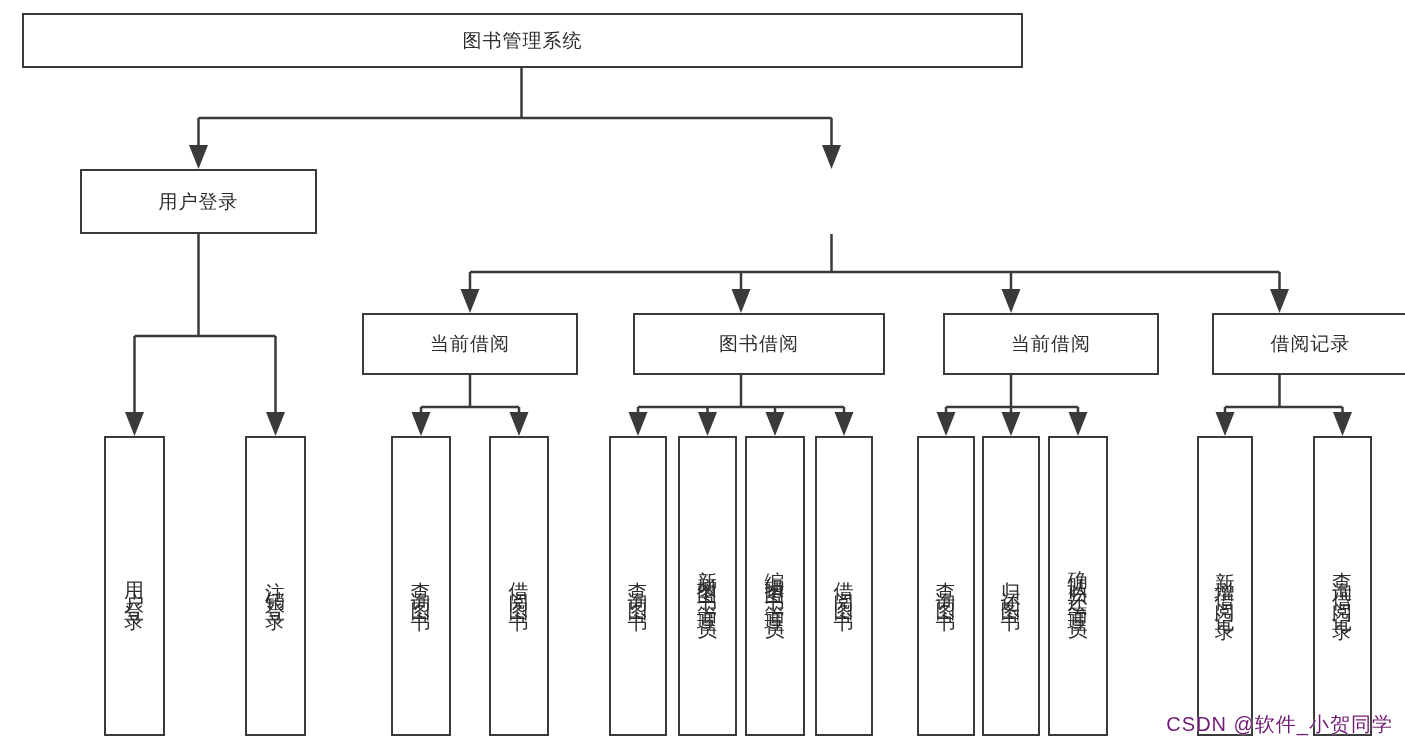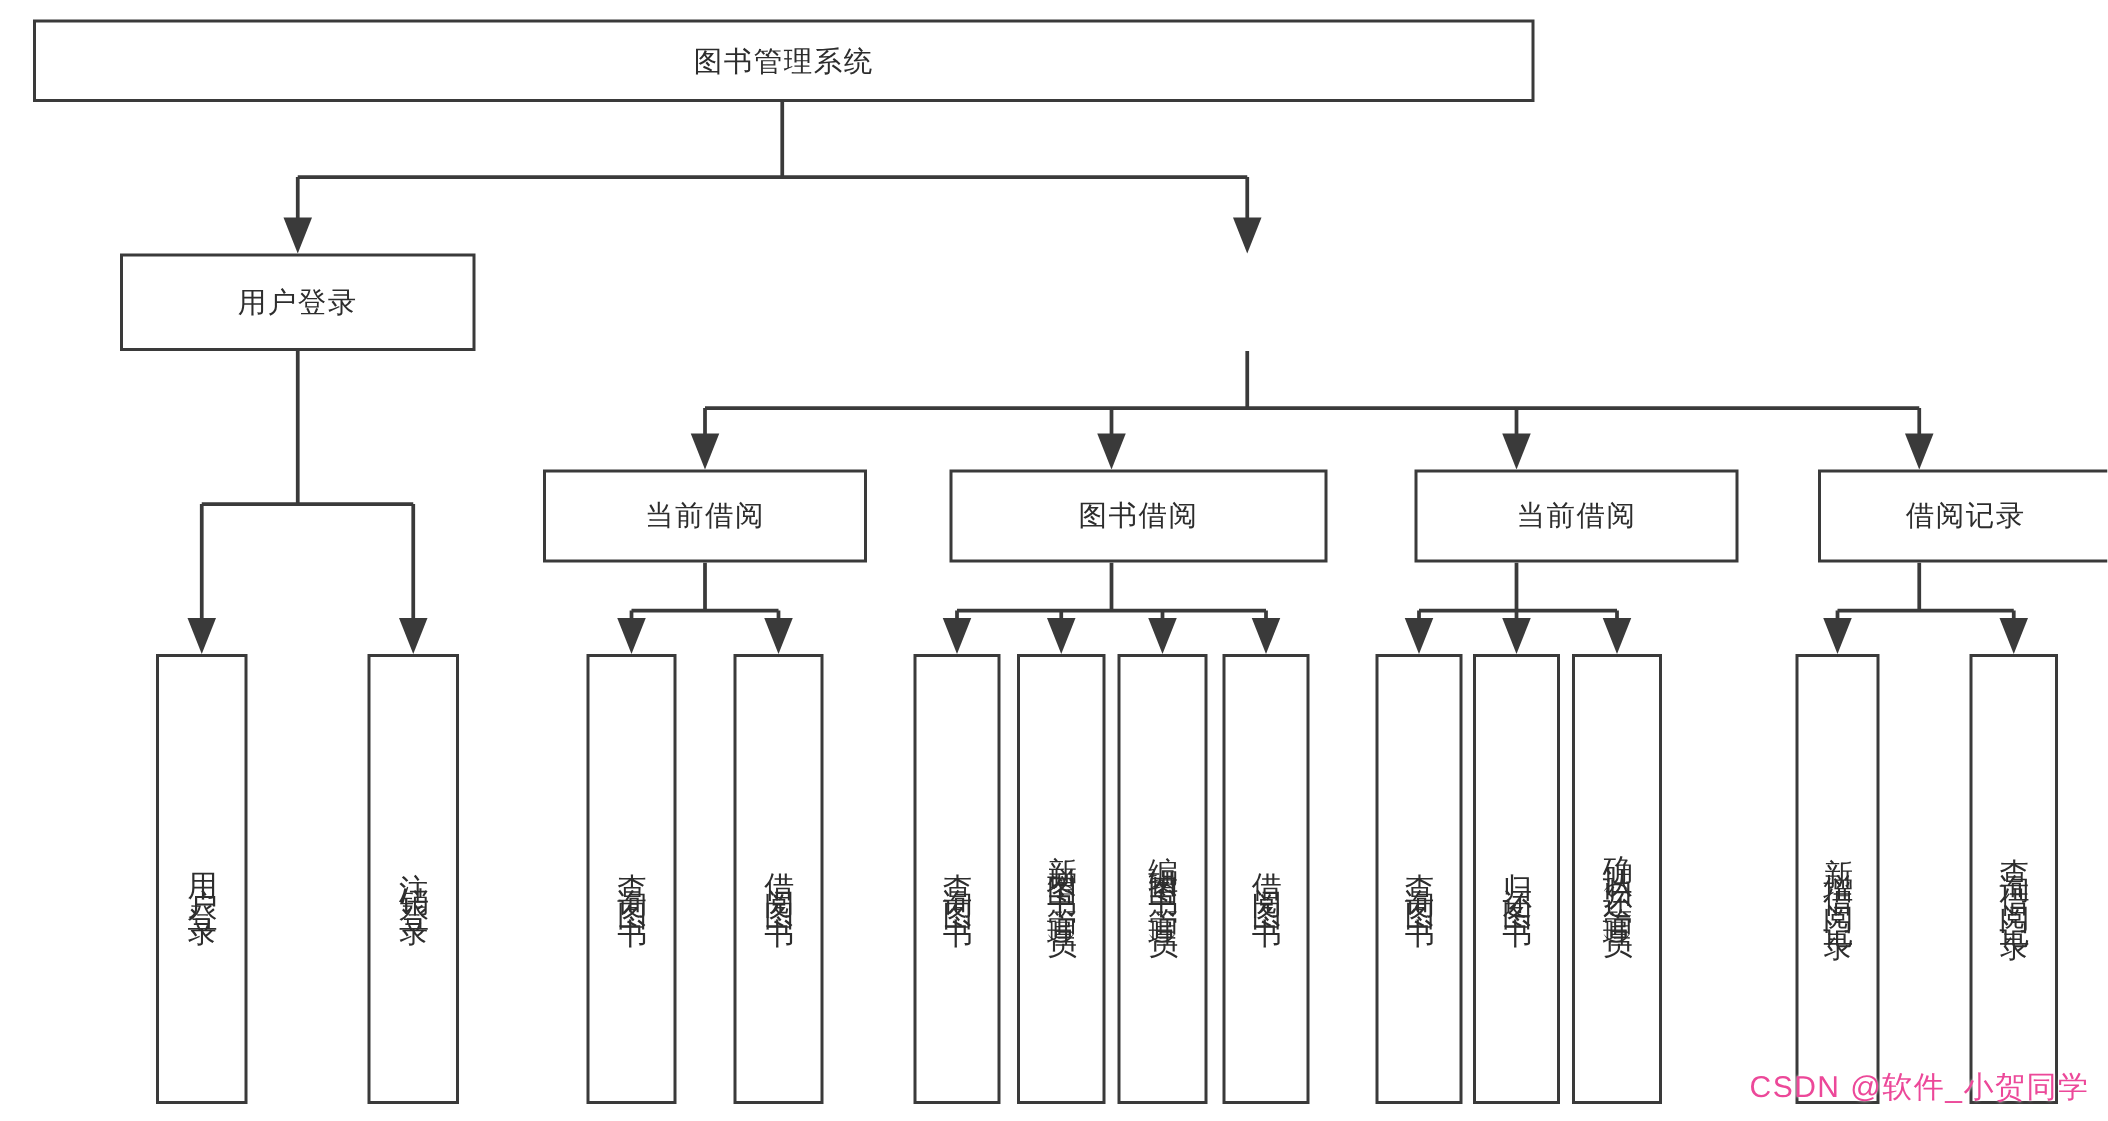--- a/index.html
+++ b/index.html
@@ -43,21 +43,21 @@
     line-height:1;
   }
   .vtext.tight{
     letter-spacing:7px;
   }
   .watermark{
     position:absolute;
     right:12px;
     top:711px;
     font-size:20px;
-    color:#ec4899;
+    color:#701a75;
     letter-spacing:1px;
     white-space:nowrap;
     z-index:5;
     text-shadow:0 0 2px #ffffff;
   }
 </style>
 </head>
 <body>
 
 <div class="stage">

